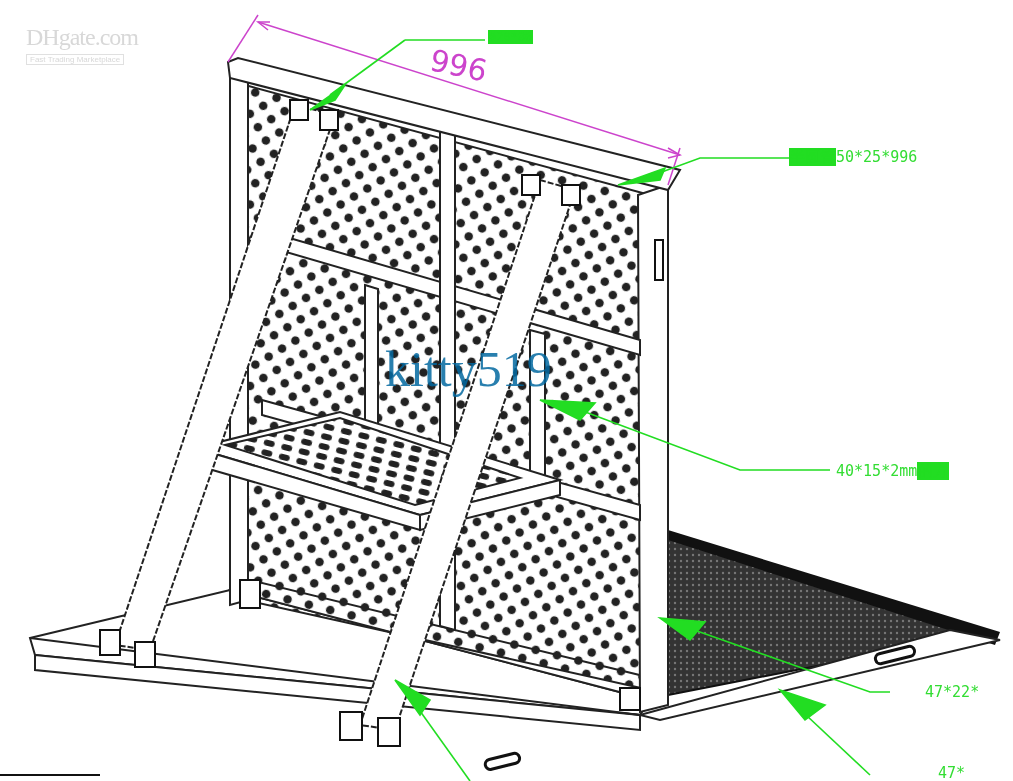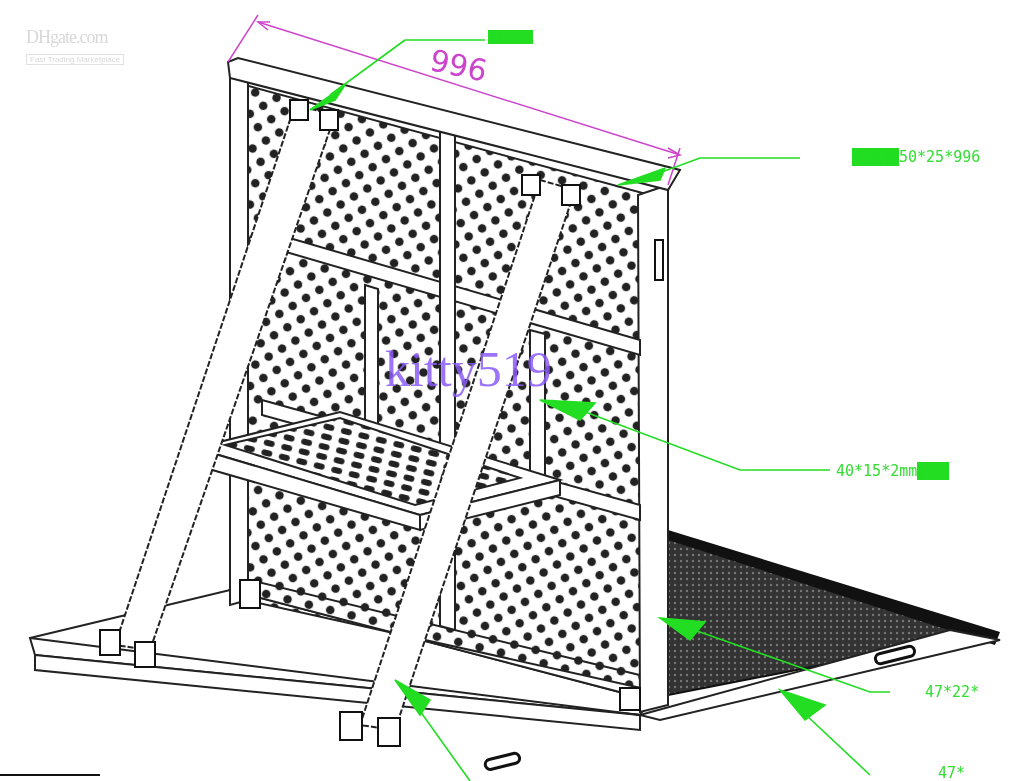--- a/index.html
+++ b/index.html
@@ -1,25 +1,25 @@
 <!DOCTYPE html>
 <html><head>
 <meta charset="utf-8">
 <style>
   html,body{margin:0;padding:0;background:#fff;}
   body{width:1013px;height:781px;position:relative;overflow:hidden;font-family:"Liberation Sans",sans-serif;}
   #canvas{position:absolute;left:0;top:0;width:1013px;height:781px;}
   .lbl{position:absolute;white-space:nowrap;}
   .logo{position:absolute;left:26px;top:26px;color:#d8d8d8;}
-  .logo .brand{font-family:"Liberation Serif",serif;font-size:18px;letter-spacing:-1px;line-height:22px;}
+  .logo .brand{font-family:"Liberation Serif",serif;font-size:24px;letter-spacing:-1px;line-height:22px;}
   .logo .tag{font-size:8px;border:1px solid #e0e0e0;padding:0 3px;margin-top:4px;display:inline-block;}
   .green{color:#33dd33;font-family:"DejaVu Sans Mono",monospace;font-size:15px;}
   .greenbold{background:#22dd22;color:#22dd22;padding:0 1px;text-align:right;}
   .dim996{position:absolute;left:430px;top:48px;color:#cc44cc;font-family:"DejaVu Sans",sans-serif;font-size:30px;transform:rotate(12deg);}
-  .watermark{position:absolute;left:385px;top:340px;color:#8b5cf6;font-family:"Liberation Serif",serif;font-size:50px;opacity:0.85;}
+  .watermark{position:absolute;left:385px;top:340px;color:#0369a1;font-family:"Liberation Serif",serif;font-size:50px;opacity:0.85;}
 </style>
 </head>
 <body>
 
 <svg id="canvas" viewBox="0 0 1013 781" xmlns="http://www.w3.org/2000/svg">
   <defs>
     <pattern id="holes" width="22" height="22" patternUnits="userSpaceOnUse" patternTransform="rotate(14)">
       <circle cx="6" cy="6" r="4.3" fill="#222"></circle>
       <circle cx="17" cy="17" r="4.3" fill="#222"></circle>
     </pattern>
@@ -120,21 +120,21 @@
   <div class="brand">DHgate.com</div>
   <div class="tag">Fast Trading Marketplace</div>
 </div>
 
 <div class="dim996">996</div>
 
 <div class="lbl green" style="left:488px;top:30px;font-size:12px;">
   <span class="greenbold">Φ20*80</span>
 </div>
 
-<div class="lbl green" style="left:852px;top:148px;">
+<div class="lbl green" style="left:789px;top:148px;">
   <span class="greenbold">半圆管</span><span>50*25*996</span>
 </div>
 
 <div class="lbl green" style="left:836px;top:462px;">
   <span>40*15*2mm</span><span class="greenbold">的方</span>
 </div>
 
 <div class="lbl green" style="left:925px;top:683px;text-align:right;">
   <span>47*22*</span>
 </div>

